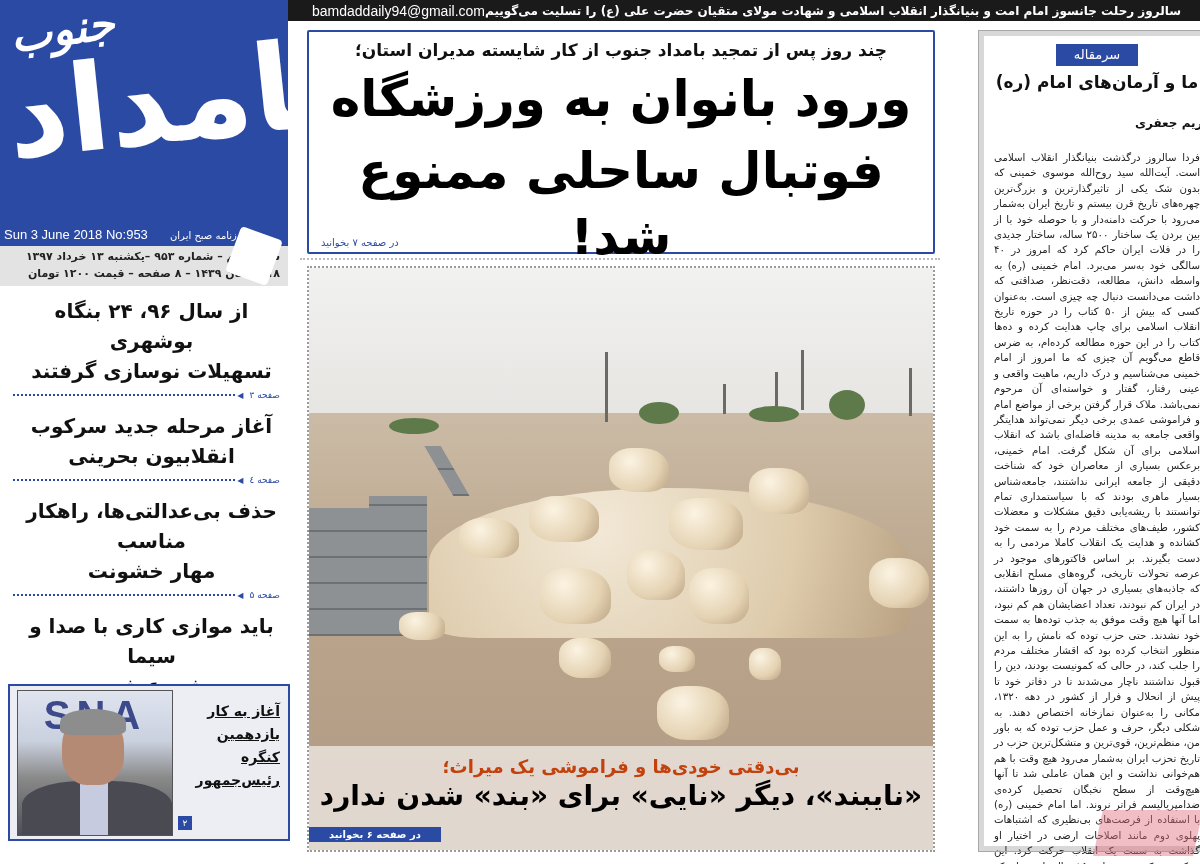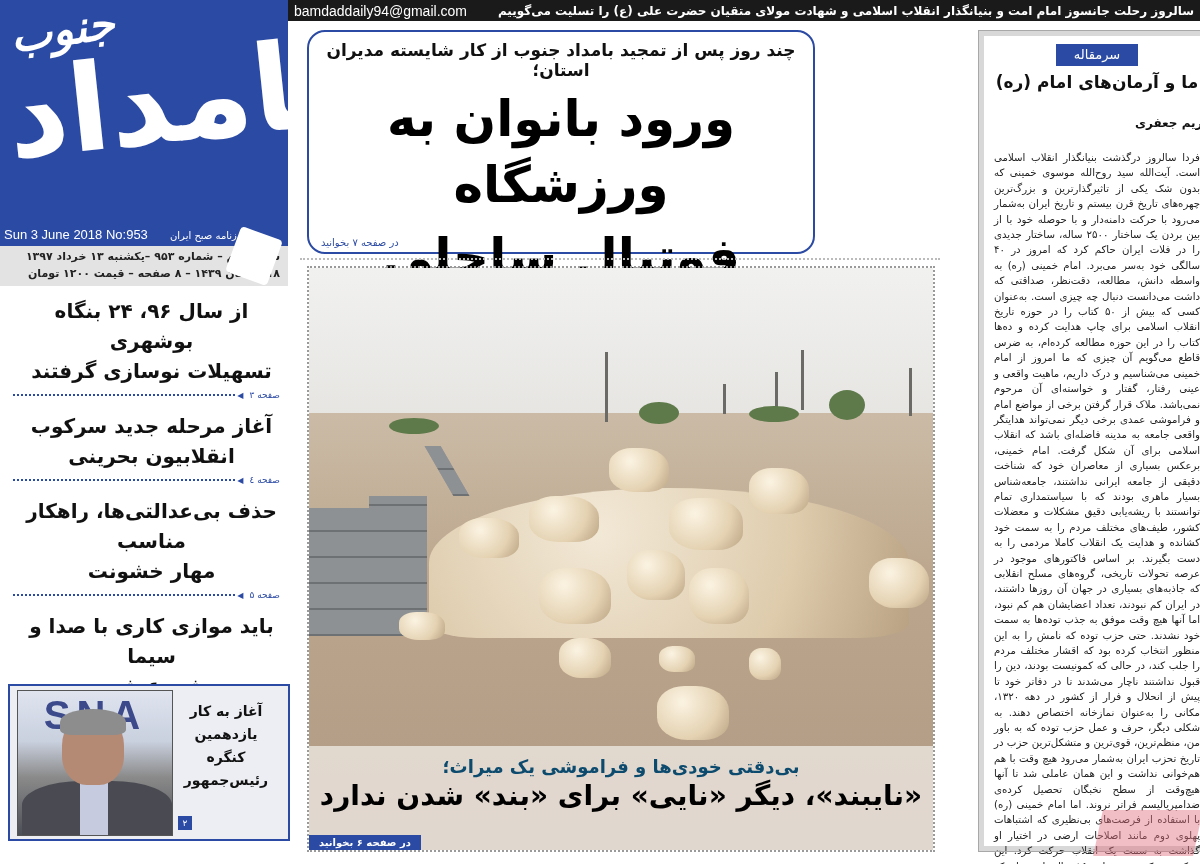--- a/index.html
+++ b/index.html
@@ -3,21 +3,21 @@
 <meta charset="utf-8">
 <style>
   * { box-sizing: border-box; margin: 0; padding: 0; }
   html, body { width: 1200px; height: 864px; overflow: hidden; background: #ffffff; }
   body { position: relative; font-family: "DejaVu Sans", sans-serif; color: #111; }
 
   
   .topbar {
     position: absolute; left: 288px; top: 0; width: 912px; height: 21px;
     background: #1a1a1a; color: #fff; display: flex; align-items: center;
-    justify-content: space-between; padding: 0 6px;
+    justify-content: space-between; padding: 0 24px;
   }
   .topbar .email { font-family: "Liberation Sans", sans-serif; font-size: 14px; direction: ltr; }
   .topbar .notice { font-size: 12px; font-weight: bold; direction: rtl; white-space: nowrap; }
 
   
   .masthead {
     position: absolute; left: 0; top: 0; width: 288px; height: 246px;
     background: #2b4aa4; overflow: hidden;
   }
   .logo-sub {
@@ -81,32 +81,32 @@
     background: #8d8d8d; border-radius: 50% 50% 20% 20%;
   }
   .feature-photo .suit {
     position: absolute; left: 4px; top: 90px; width: 150px; height: 60px;
     background: #4a4b52; border-radius: 40% 40% 0 0;
   }
   .feature-photo .shirt {
     position: absolute; left: 62px; top: 92px; width: 28px; height: 60px; background: #c7cbe0;
   }
   .feature-text {
-    position: absolute; right: 8px; top: 14px; width: 108px; direction: rtl; text-align: center;
-    font-size: 14px; font-weight: bold; line-height: 23px; color: #111;
+    position: absolute; right: 8px; top: 14px; width: 108px; direction: rtl; 
+    font-size: 14px; font-weight: bold; line-height: 23px; color: #111; text-decoration: underline;
   }
   .feature-badge {
     position: absolute; left: 168px; top: 130px; width: 14px; height: 14px;
     background: #2b4aa4; color: #fff; font-size: 9px; text-align: center; line-height: 14px;
   }
 
   
   .lead-box {
-    position: absolute; left: 307px; top: 30px; width: 508px; height: 224px;
-    border: 2px solid #2b4aa4; border-radius: 18px; background: #fff;
+    position: absolute; left: 307px; top: 30px; width: 628px; height: 224px;
+    border: 2px solid #2b4aa4; border-radius: 2px; background: #fff;
     direction: rtl; text-align: center;
   }
   .lead-box .kicker { font-size: 17px; font-weight: bold; margin-top: 8px; color: #111; }
   .lead-box .title {
     font-size: 50px; font-weight: bold; line-height: 66px; margin-top: 6px; color: #000;
     letter-spacing: -1px;
   }
   .lead-box .more {
     position: absolute; left: 12px; bottom: 4px; font-size: 10px; font-weight: normal; color: #2b4aa4;
   }
@@ -133,25 +133,25 @@
       #8e9194;
   }
   .rock {
     position: absolute; background: radial-gradient(circle at 35% 30%, #fbf3e2, #e4d2b2 60%, #b8a181);
     border-radius: 38% 46% 34% 42%;
   }
   .photo-caption {
     position: absolute; left: 0; right: 0; bottom: 0; height: 104px;
     background: rgba(230, 222, 214, 0.9); direction: rtl; text-align: center;
   }
-  .photo-caption .kicker { font-size: 18px; font-weight: bold; margin-top: 10px; color: #0c4a6e; }
+  .photo-caption .kicker { font-size: 18px; font-weight: bold; margin-top: 10px; color: #c2410c; }
   .photo-caption .title { font-size: 28px; font-weight: bold; margin-top: 2px; color: #000; letter-spacing: -1px; }
   .photo-caption .more {
-    position: absolute; left: 0; bottom: 0; background: #2b4aa4; color: #fff;
-    font-size: 10px; font-weight: bold; padding: 2px 10px;
+    position: absolute; left: 0; bottom: 8px; background: #2b4aa4; color: #fff;
+    font-size: 10px; font-weight: bold; padding: 2px 20px;
   }
 
   
   .editorial {
     position: absolute; left: 955px; top: 30px; width: 238px; height: 822px;
     border: 6px solid #d8d8d8; background: #fff; margin-left: 23px;
   }
   .editorial::before {
     content: ""; position: absolute; inset: -6px; border: 1px solid #a8a8a8; pointer-events: none;
   }

